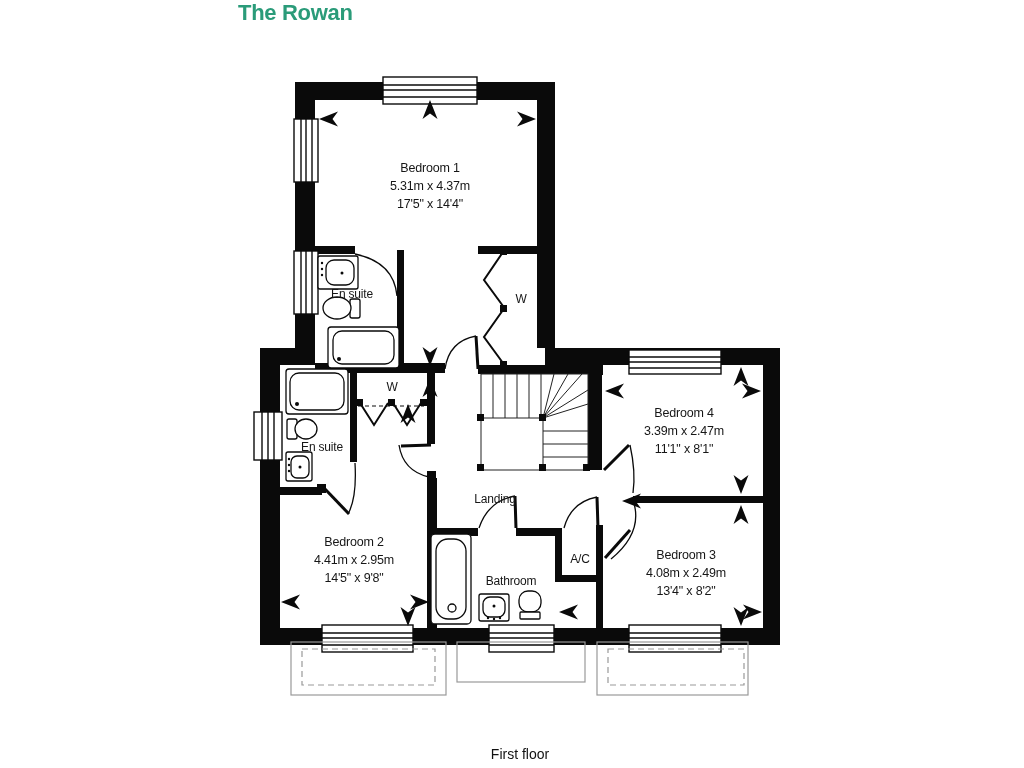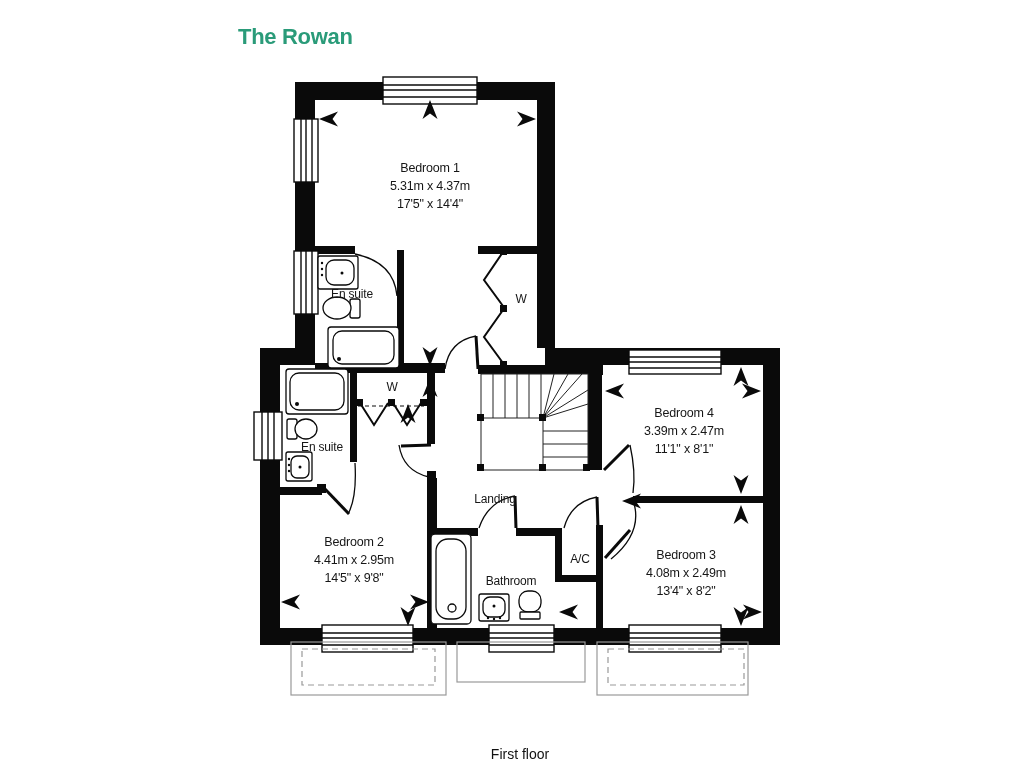--- a/index.html
+++ b/index.html
@@ -11,21 +11,21 @@
   .floor-label{position:absolute;left:0;top:746px;width:1040px;text-align:center;
                font-size:14px;color:#111;}
   text{fill:#161616;}
   .room-name,.room-dim{font-size:12.5px;letter-spacing:-0.2px;}
   .small-label{font-size:12px;letter-spacing:-0.2px;}
 </style>
 </head>
 <body>
 
 <div id="stage">
-  <div class="page-title" style="color: rgb(42, 155, 121); margin-top: 24px;">The Rowan</div>
+  <div class="page-title" style="color: rgb(42, 155, 121);">The Rowan</div>
 
   <svg id="plan" width="1024" height="768" viewBox="0 0 1024 768">
 
     <g fill="#0a0a0a">
       <rect x="295" y="82" width="260" height="18"></rect>
       <rect x="295" y="100" width="20" height="265"></rect>
       <rect x="537" y="100" width="18" height="248"></rect>
       <rect x="260" y="348" width="55" height="17"></rect>
       <rect x="545" y="348" width="58" height="27"></rect>
       <rect x="555" y="348" width="225" height="17"></rect>

